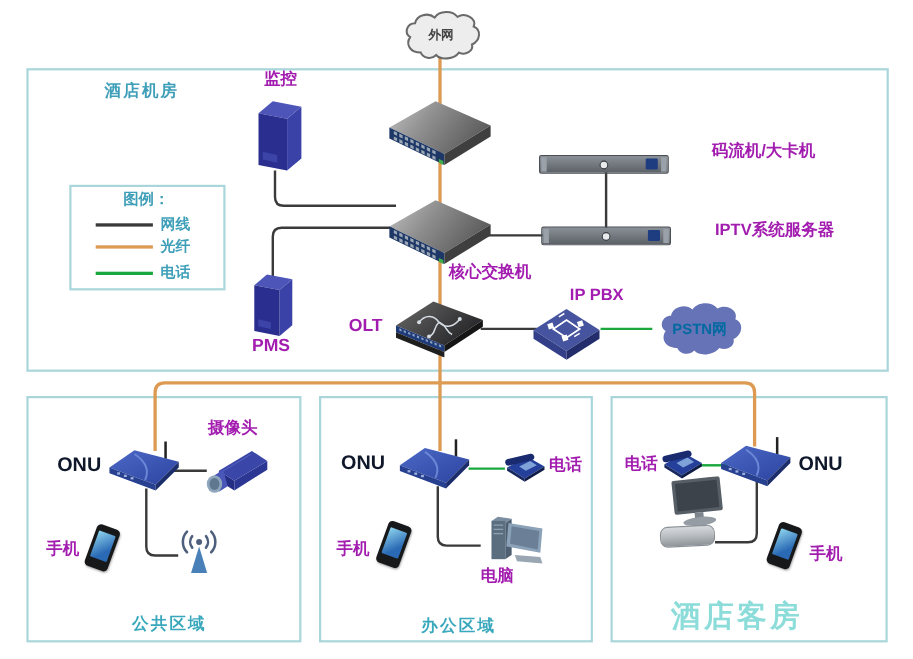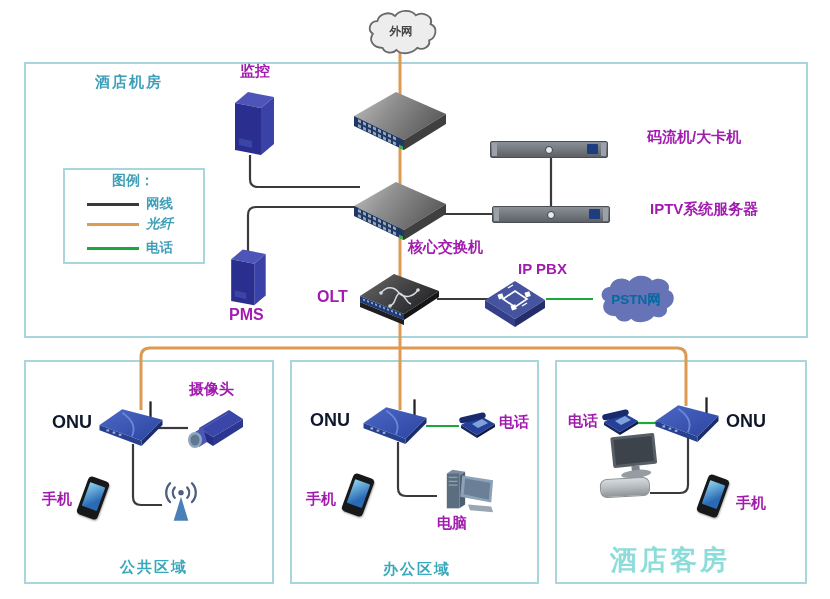--- a/index.html
+++ b/index.html
@@ -80,21 +80,21 @@
     <div class="cloud-text" style="top:16px;color:#444;font-size:11.5px;font-weight:bold;">外网</div>
   </div>
 
   <div class="teal" style="left:95px;top:73px;letter-spacing:2px;">酒店机房</div>
 
   <div class="teal" style="left:112px;top:172px;font-size:14px;text-align:center;">图例：</div>
   <div class="legend-row" style="left:63px;top:197px;">
     <div class="legend-swatch" style="background:#3a3a3a;"></div>
     <span class="legend-label">网线</span>
   </div>
-  <div class="legend-row" style="left:63px;top:217px;font-style:italic;">
+  <div class="legend-row" style="left:63px;top:217px;">
     <div class="legend-swatch" style="background:#dd9a52;"></div>
     <span class="legend-label">光纤</span>
   </div>
   <div class="legend-row" style="left:63px;top:241px;">
     <div class="legend-swatch" style="background:#19a73e;"></div>
     <span class="legend-label">电话</span>
   </div>
 
   <div class="lbl" style="left:240px;top:62px;">监控</div>
   <svg class="abs" style="left:230px;top:88px;" width="48" height="70" viewBox="0 0 48 70">

